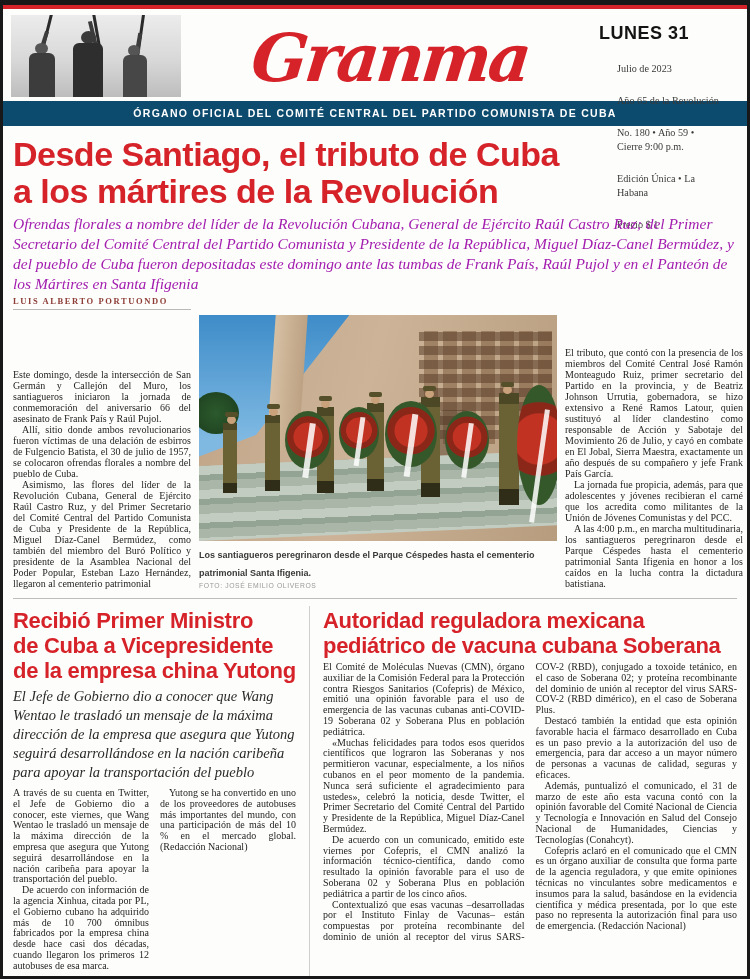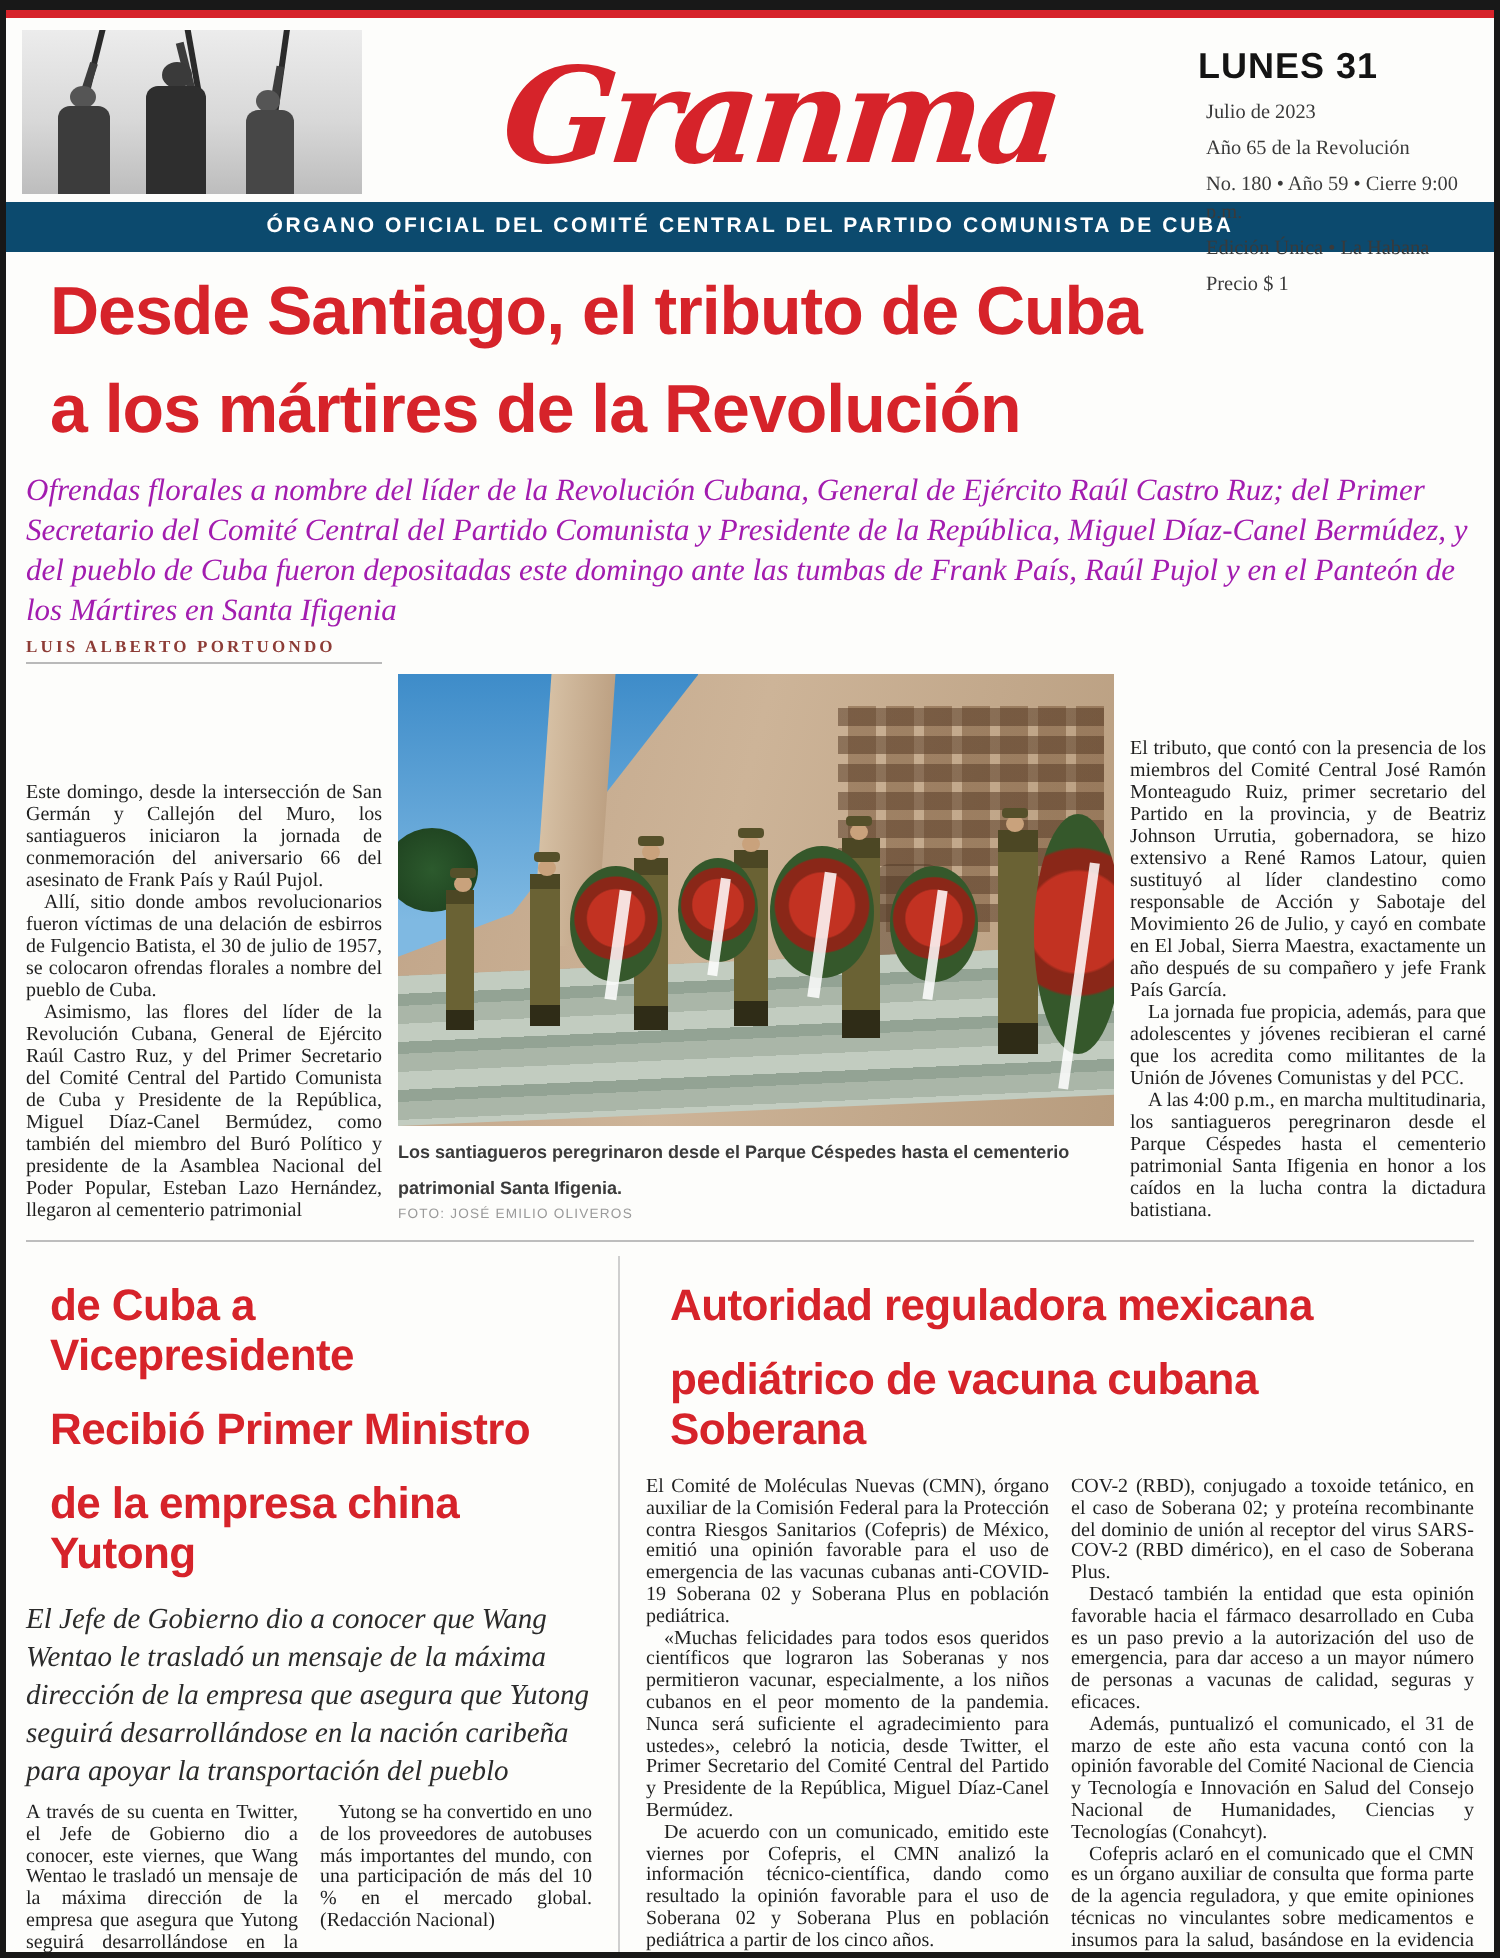--- a/index.html
+++ b/index.html
@@ -27,28 +27,28 @@
   .mp-arm{position:absolute;width:4px;height:26px;background:#3c3c3c;}
   .mp-a1{left:30px;top:16px;transform:rotate(18deg);}
   .mp-a2{left:80px;top:6px;transform:rotate(-14deg);}
   .mp-a3{left:125px;top:18px;transform:rotate(10deg);}
 
   .logo-wrap{flex:1 1 auto;text-align:center;padding-top:4px;}
   .logo{display:inline-block;font-family:"DejaVu Serif",serif;font-style:italic;font-weight:bold;
         font-size:66px;line-height:78px;color:#d6232a;transform:skewX(-6deg);letter-spacing:-3px;}
   .dateblock{flex:0 0 138px;padding-top:8px;}
   .day{font-family:"Liberation Sans",sans-serif;font-weight:bold;font-size:18px;letter-spacing:.5px;color:#141414;margin-bottom:6px;}
-  .dateline p{margin:4px;font-size:10.2px;line-height:14px;color:#3a3a3a;}
+  .dateline p{margin:18px;font-size:10.2px;line-height:14px;color:#3a3a3a;}
 
   .banner{height:25px;line-height:25px;background:#0c4a6e;color:#fff;text-align:center;
           font-family:"Liberation Sans",sans-serif;font-weight:bold;font-size:10.5px;letter-spacing:1.3px;}
 
   
   .content{padding:0 10px;}
-  .hl p{margin:12px;}
+  .hl p{margin:0;}
   .headline-xl{margin:10px 0 4px 0;font-family:"Liberation Sans",sans-serif;font-weight:bold;
                font-size:34px;line-height:37px;color:#d6232a;letter-spacing:-.5px;}
   .subhead{margin:4px 0 2px 0;font-style:italic;font-size:15.5px;line-height:20px;color:#a21caf;}
   .byline{width:178px;font-size:8.5px;font-weight:bold;letter-spacing:1.6px;color:#8d3c36;
           border-bottom:1px solid #b9b9b9;padding-bottom:3px;margin:2px 0 5px 0;}
 
   .lead-cols{display:flex;gap:8px;align-items:flex-end;}
   .bodycol{width:178px;flex:0 0 auto;font-size:10px;line-height:11px;text-align:justify;}
   .bodycol p{margin:0;}
   .bodycol p + p{text-indent:9px;}
@@ -194,22 +194,22 @@
               <p>A las 4:00 p.m., en marcha multitudinaria, los santiagueros peregrinaron desde el Parque Céspedes hasta el cementerio patrimonial Santa Ifigenia en honor a los caídos en la lucha contra la dictadura batistiana.</p>
             </div>
         </div>
       </section>
 
       <hr class="section-rule">
 
       <section class="bottom">
         <article class="art-left">
           <h2 class="hl headline-md">
+              <p>Recibió Primer Ministro</p>
               <p>de Cuba a Vicepresidente</p>
-              <p>Recibió Primer Ministro</p>
               <p>de la empresa china Yutong</p>
             </h2>
           <p class="subhead-sm">El Jefe de Gobierno dio a conocer que Wang Wentao le trasladó un mensaje de la máxima dirección de la empresa que asegura que Yutong seguirá desarrollándose en la nación caribeña para apoyar la transportación del pueblo</p>
           <div class="two-col h-yutong">
               <p>A través de su cuenta en Twitter, el Jefe de Gobierno dio a conocer, este viernes, que Wang Wentao le trasladó un mensaje de la máxima dirección de la empresa que asegura que Yutong seguirá desarrollándose en la nación caribeña para apoyar la transportación del pueblo.</p>
               <p>De acuerdo con información de la agencia Xinhua, citada por PL, el Gobierno cubano ha adquirido más de 10 700 ómnibus fabricados por la empresa china desde hace casi dos décadas, cuando llegaron los primeros 12 autobuses de esa marca.</p>
               <p>Yutong se ha convertido en uno de los proveedores de autobuses más importantes del mundo, con una participación de más del 10 % en el mercado global. (Redacción Nacional)</p>
             </div>
         </article>
 

